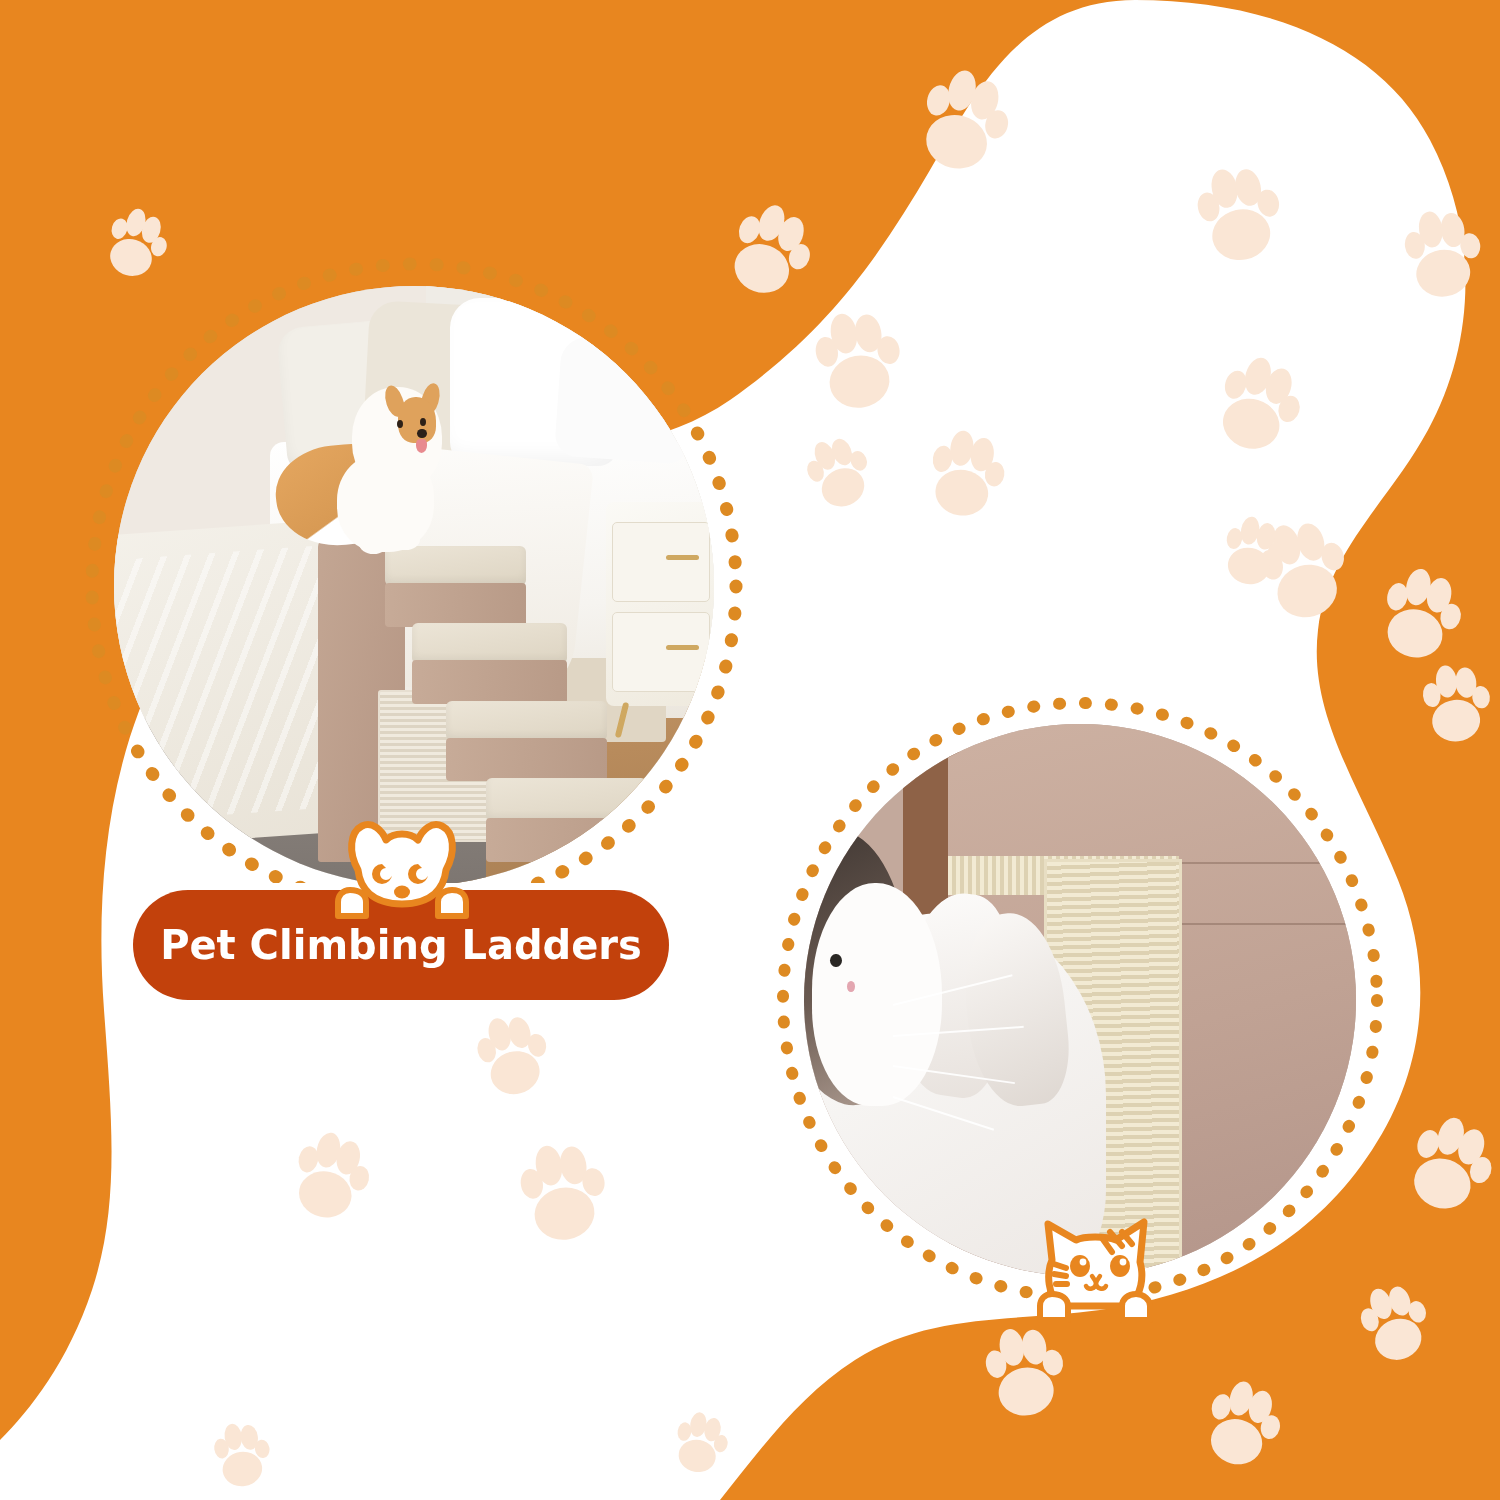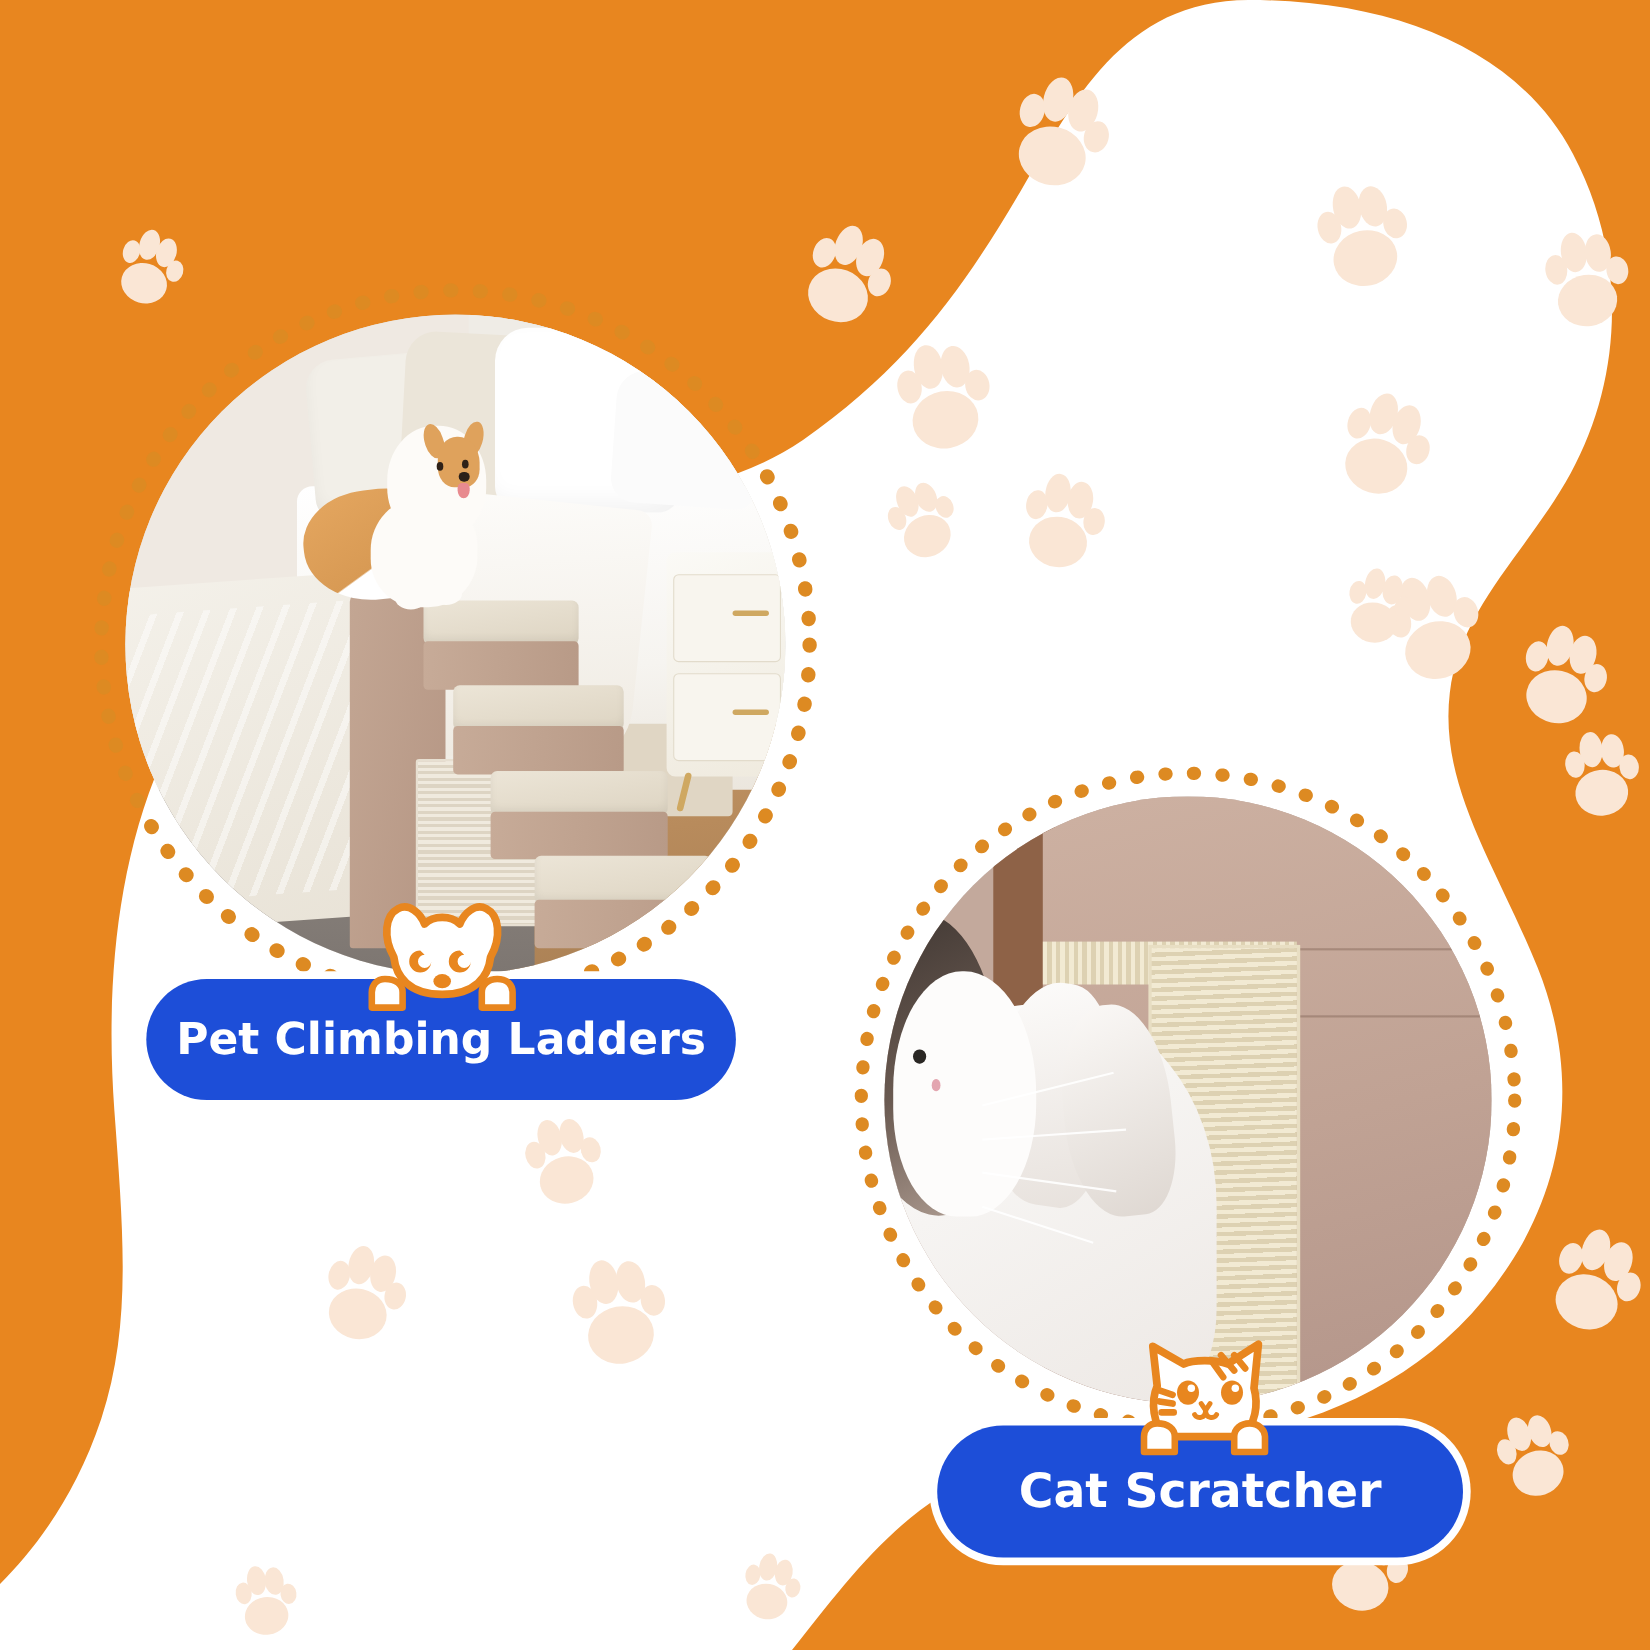--- a/index.html
+++ b/index.html
@@ -30,21 +30,21 @@
   .dots-ring svg{display:block;}
   .photo-clip{
     position:absolute;border-radius:50%;overflow:hidden;
     background:#ddd;
   }
   .scene{position:absolute;inset:0;}
 
   
   .badge{
     position:absolute;
-    background:#1d4ed8;
+    background:#c2410c;
     border-radius:70px;
     display:flex;align-items:center;justify-content:center;
     color:#fff;font-weight:bold;
     font-family:"DejaVu Sans","Liberation Sans",sans-serif;
     box-shadow:0 0 0 7px #ffffff;
   }
   .badge-text{white-space:nowrap;}
   .pet-icon{position:absolute;}
 
   
@@ -321,23 +321,20 @@
           </div>
           <div class="cat-whisk" style="left:30%;top:40%;width:30%;transform:rotate(-14deg);"></div>
           <div class="cat-whisk" style="left:30%;top:46%;width:32%;transform:rotate(-4deg);"></div>
           <div class="cat-whisk" style="left:30%;top:52%;width:30%;transform:rotate(8deg);"></div>
           <div class="cat-whisk" style="left:30%;top:58%;width:26%;transform:rotate(18deg);"></div>
         </div>
       </div>
     </div>
   </div>
 
-  <div class="badge" style="left:852px;top:1296px;width:478px;height:120px;font-size:43px;">
-    <span class="badge-text">Cat Scratcher</span>
-  </div>
   <div class="pet-icon" style="left:1032px;top:1212px;width:128px;height:112px;">
     <svg width="128" height="112" viewBox="0 0 128 112" xmlns="http://www.w3.org/2000/svg">
       <g fill="#FFFFFF" stroke="#E8861F" stroke-width="7" stroke-linejoin="round">
         <path d="M20 48 L16 12 L44 28 C52 24 74 24 84 28 L112 10 L108 50
                  C112 64 110 84 96 94 L28 94 C16 84 14 62 20 48 Z"></path>
       </g>
       <g fill="#FFFFFF" stroke="#E8861F" stroke-width="6" stroke-linejoin="round">
         <path d="M20 82 C12 82 8 88 8 94 L8 108 L36 108 L36 94 C36 87 30 82 20 82 Z"></path>
         <path d="M104 82 C96 82 90 87 90 94 L90 108 L118 108 L118 94 C118 88 112 82 104 82 Z"></path>
       </g>

